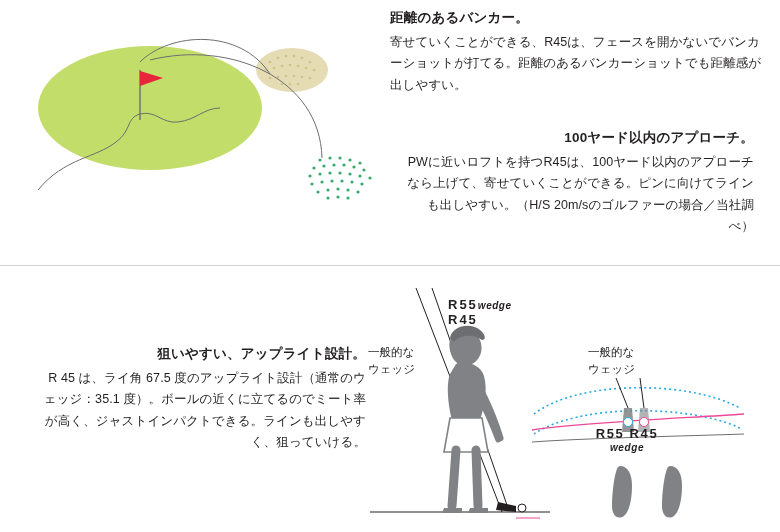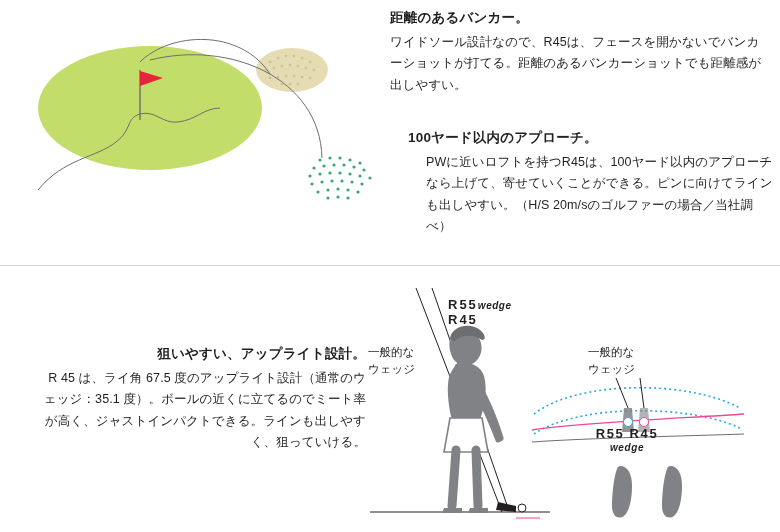--- a/index.html
+++ b/index.html
@@ -37,23 +37,24 @@
     height: 215px;
   }
   .top-text-block-1 {
     position: absolute;
     left: 390px;
     top: 8px;
     width: 375px;
   }
   .top-text-block-2 {
     position: absolute;
-    left: 426px;
+    left: 404px;
     top: 128px;
     width: 350px;
+    text-align: right;
   }
   .heading {
     font-size: 13.5px;
     font-weight: bold;
     line-height: 1.55;
     margin: 0 0 3px 0;
     letter-spacing: 0.2px;
   }
   .body-text {
     font-size: 12.5px;
@@ -242,21 +243,21 @@
         <path d="M250 66 C220 20 150 24 120 54" fill="none" stroke="#6d6e71" stroke-width="1"></path>
 
         <path d="M302 150 C300 70 210 32 130 52" fill="none" stroke="#6d6e71" stroke-width="1"></path>
 
         <path d="M18 182 C44 150 76 150 96 134 C112 122 106 110 120 106 C136 102 142 116 158 114 C176 112 184 100 200 100" fill="none" stroke="#6d6e71" stroke-width="1"></path>
       </svg>
     </div>
 
     <div class="top-text-block-1">
       <p class="heading">距離のあるバンカー。</p>
-      <p class="body-text">ワイドソール設計なので、R45は、フェースを開かないでバンカーショットが打てる。距離のあるバンカーショットでも距離感が出しやすい。</p>
+      <p class="body-text">寄せていくことができる、R45は、フェースを開かないでバンカーショットが打てる。距離のあるバンカーショットでも距離感が出しやすい。</p>
     </div>
 
     <div class="top-text-block-2">
       <p class="heading indent-head">100ヤード以内のアプローチ。</p>
       <p class="body-text">PWに近いロフトを持つR45は、100ヤード以内のアプローチなら上げて、寄せていくことができる。ピンに向けてラインも出しやすい。（H/S 20m/sのゴルファーの場合／当社調べ）</p>
     </div>
   </div>
 
   <div class="divider"></div>
 

